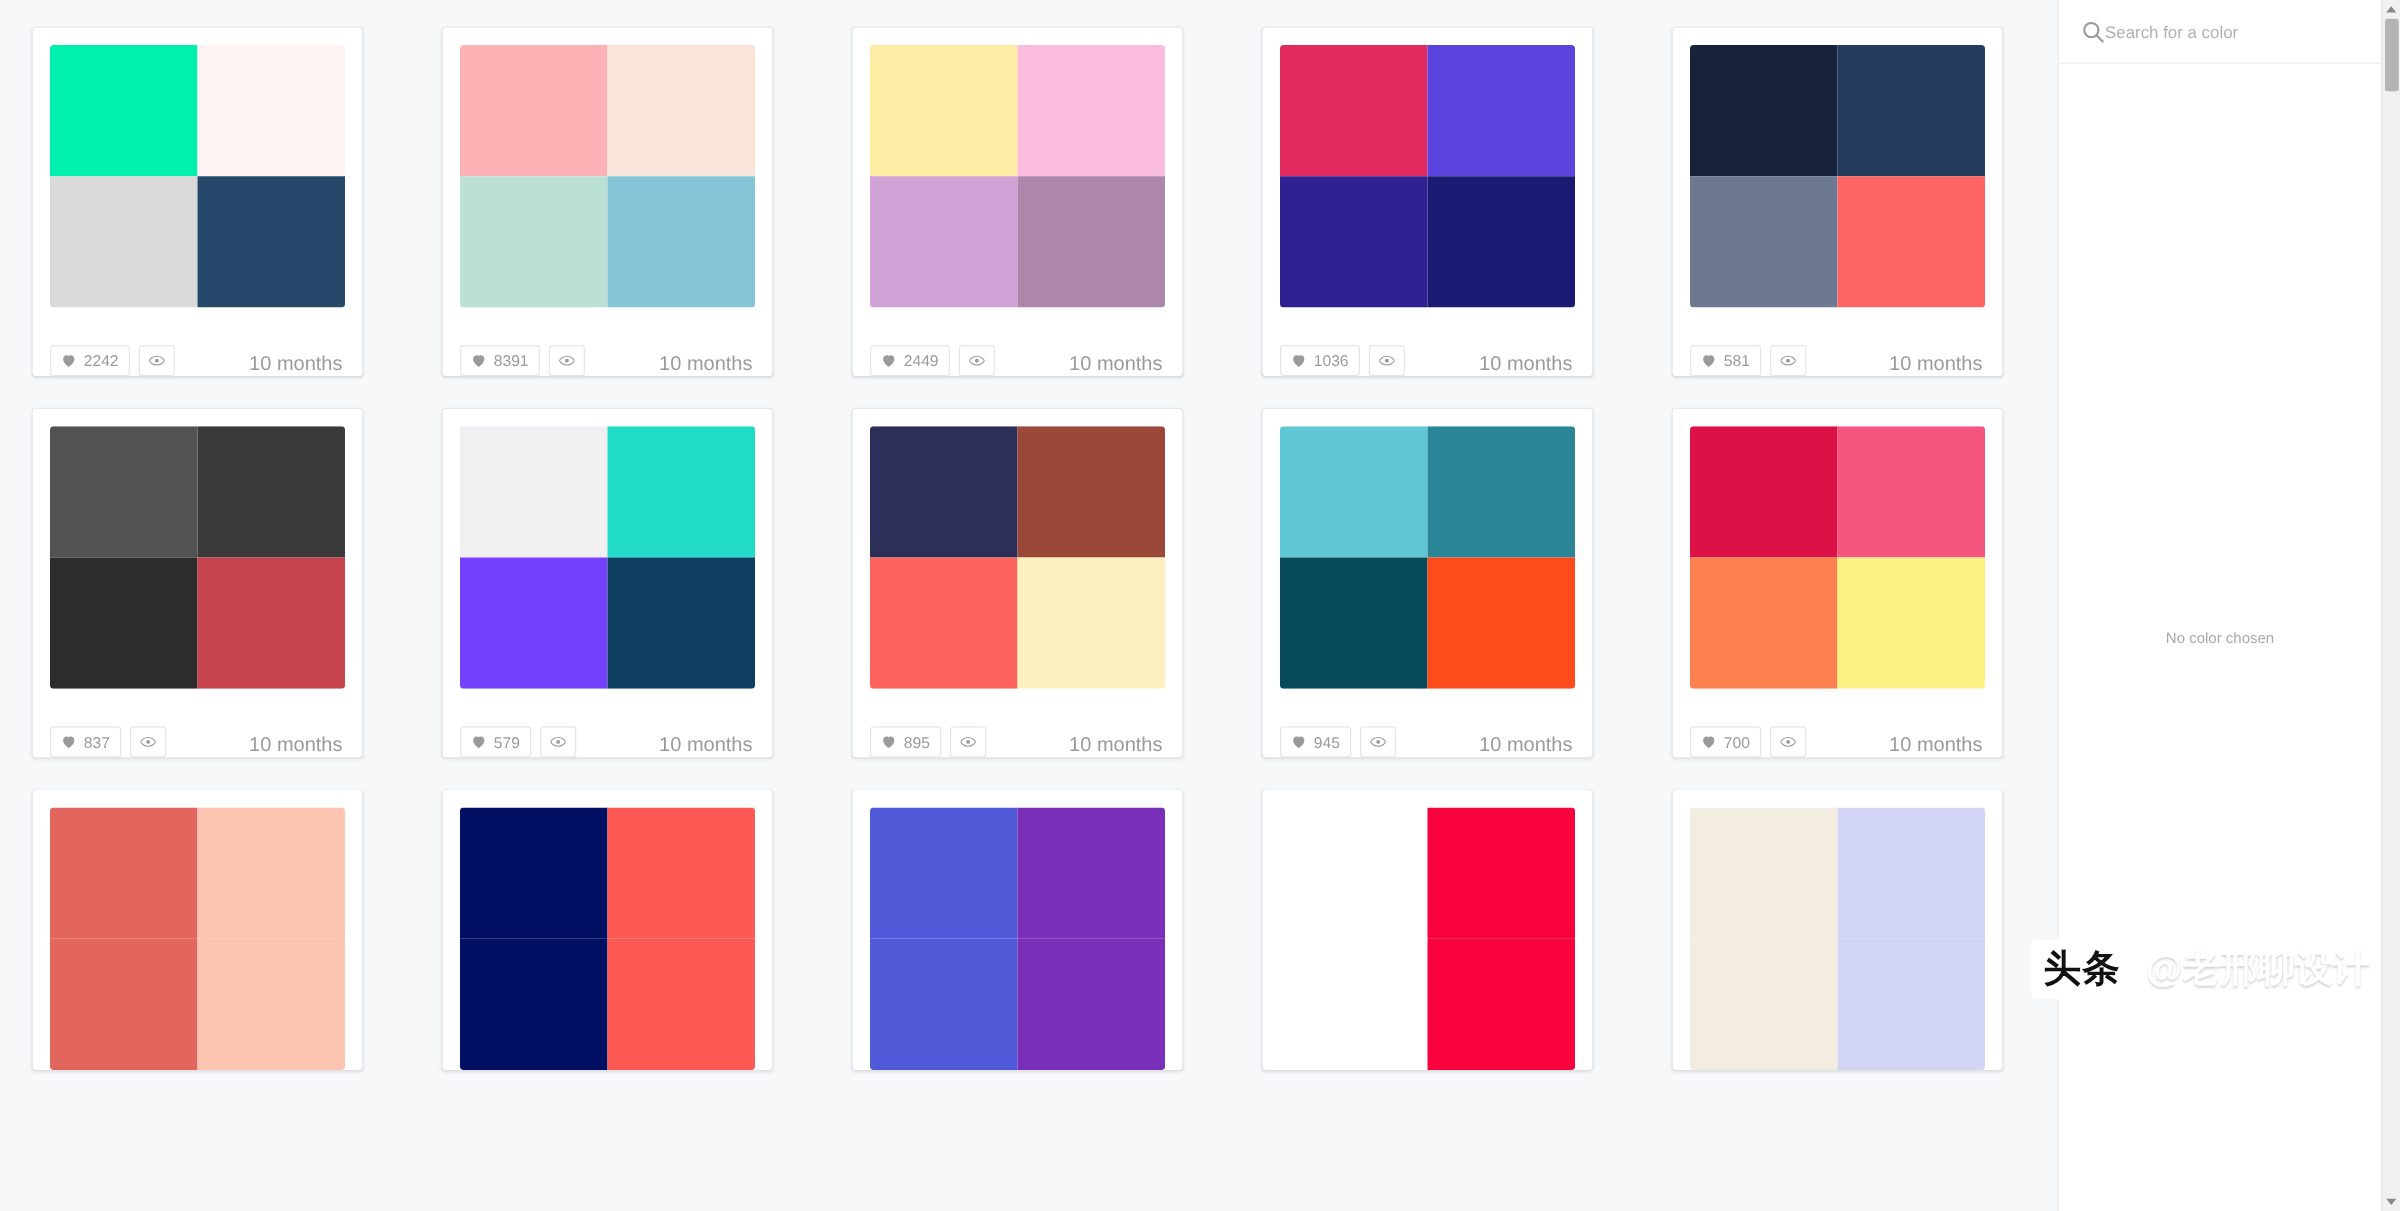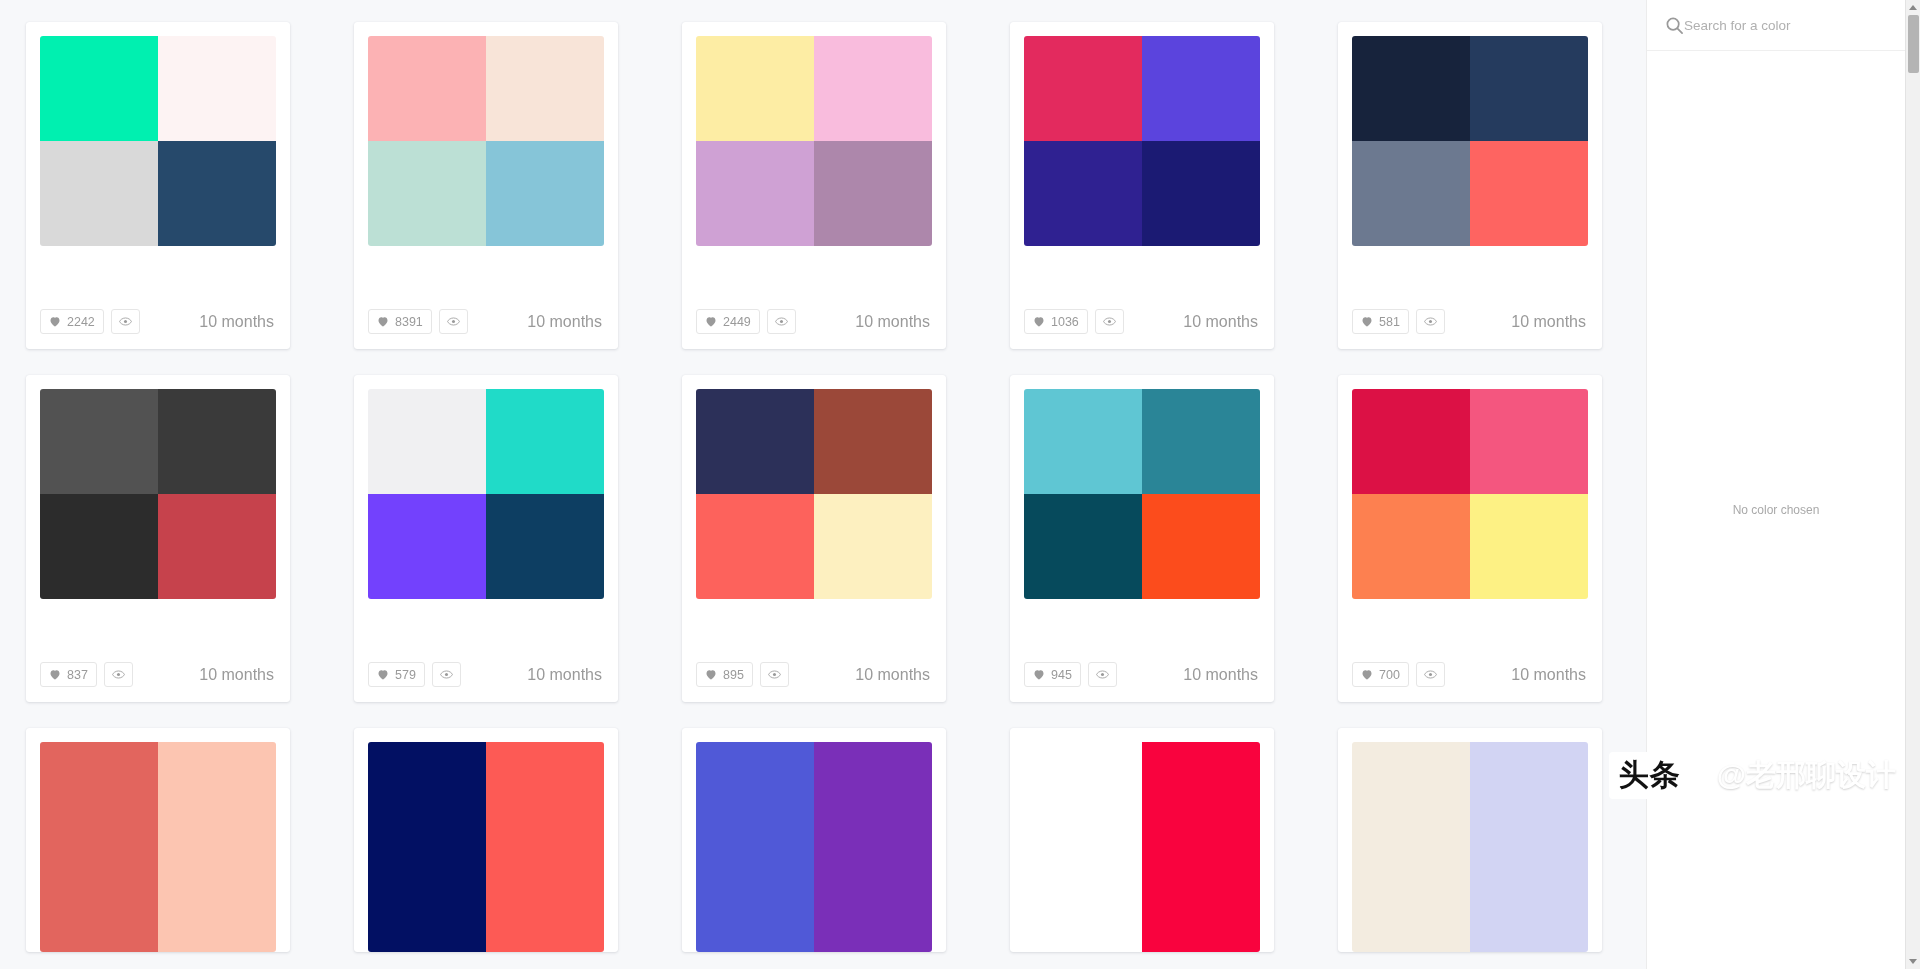--- a/index.html
+++ b/index.html
@@ -93,23 +93,22 @@
     grid-template-columns: 1fr 1fr;
     grid-template-rows: 105px 105px;
     border-radius: 3px;
     overflow: hidden;
     cursor: pointer;
   }
   .sw { width: 100%; height: 100%; }
   .card-foot {
     height: 55px;
     display: flex;
-    align-items: center;
+    align-items: flex-end;
     gap: 7px;
-    margin-top: 48px;
   }
   .pill {
     display: flex;
     align-items: center;
     gap: 6px;
     border: 1px solid #e6e6e6;
     border-radius: 3px;
     height: 25px;
     padding: 0 8px;
     color: #9a9a9a;
@@ -205,21 +204,21 @@
     cursor: pointer;
   }
 
   
   .watermark {
     position: absolute;
     right: 24px;
     bottom: 170px;
     display: flex;
     align-items: center;
-    gap: 26px;
+    gap: 10px;
     z-index: 30;
     pointer-events: none;
   }
   .wm-badge {
     background: #ffffff;
     color: #111;
     font-size: 30px;
     font-weight: 700;
     letter-spacing: 1px;
     padding: 3px 10px;

